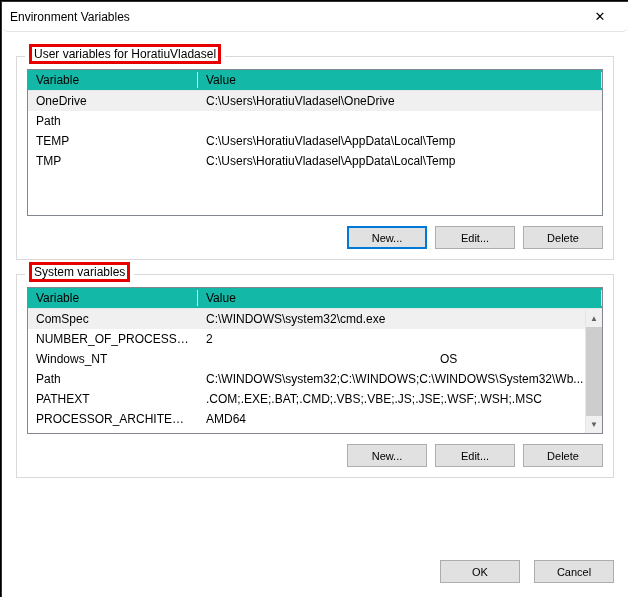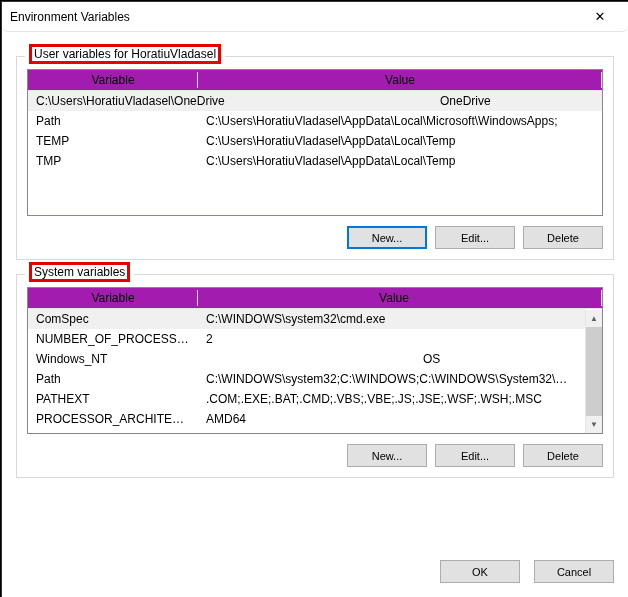--- a/index.html
+++ b/index.html
@@ -79,24 +79,23 @@
   .th, .td {
     padding: 3px 8px;
     white-space: nowrap;
     overflow: hidden;
     text-overflow: ellipsis;
   }
   .col-var { width: 170px; flex-shrink: 0; }
   .sys .col-var { width: 170px; }
   .col-val { flex: 1; }
   .th {
-    background: #a21caf;
+    background: #14b8a6;
     color: #000;
     position: relative;
-    text-align: center;
   }
   .th::after {
     content: "";
     position: absolute;
     right: 0; top: 2px; bottom: 2px;
     width: 1px;
     background: #e5e5e5;
   }
   .trow.selected { background: #f0f0f0; }
   .tbody {
@@ -177,26 +176,25 @@
         <span class="highlight">User variables for HoratiuVladasel</span>
       </div>
 
       <div class="table-wrap">
         <div class="thead">
           <div class="th col-var">Variable</div>
           <div class="th col-val">Value</div>
         </div>
         <div class="tbody">
           <div class="trow selected">
+            <div class="td col-var">OneDrive</div>
             <div class="td col-val">C:\Users\HoratiuVladasel\OneDrive</div>
-            <div class="td col-var">OneDrive</div>
           </div>
           <div class="trow">
             <div class="td col-var">Path</div>
-            <div class="td col-val">C:\Users\HoratiuVladasel\AppData\Local\Microsoft\WindowsApps;</div>
           </div>
           <div class="trow">
             <div class="td col-var">TEMP</div>
             <div class="td col-val">C:\Users\HoratiuVladasel\AppData\Local\Temp</div>
           </div>
           <div class="trow">
             <div class="td col-var">TMP</div>
             <div class="td col-val">C:\Users\HoratiuVladasel\AppData\Local\Temp</div>
           </div>
         </div>
@@ -212,21 +210,21 @@
     <div class="group">
       <div class="group-legend">
         <span class="highlight">System variables</span>
       </div>
 
       <div class="table-wrap sys">
         <div class="thead">
           <div class="th col-var">Variable</div>
           <div class="th col-val" style="padding-right:20px">Value</div>
         </div>
-        <div class="tbody" style="padding-right:17px">
+        <div class="tbody" style="">
           <div class="trow selected">
             <div class="td col-var">ComSpec</div>
             <div class="td col-val">C:\WINDOWS\system32\cmd.exe</div>
           </div>
           <div class="trow">
             <div class="td col-var">NUMBER_OF_PROCESSORS</div>
             <div class="td col-val">2</div>
           </div>
           <div class="trow">
             <div class="td col-val">Windows_NT</div>

